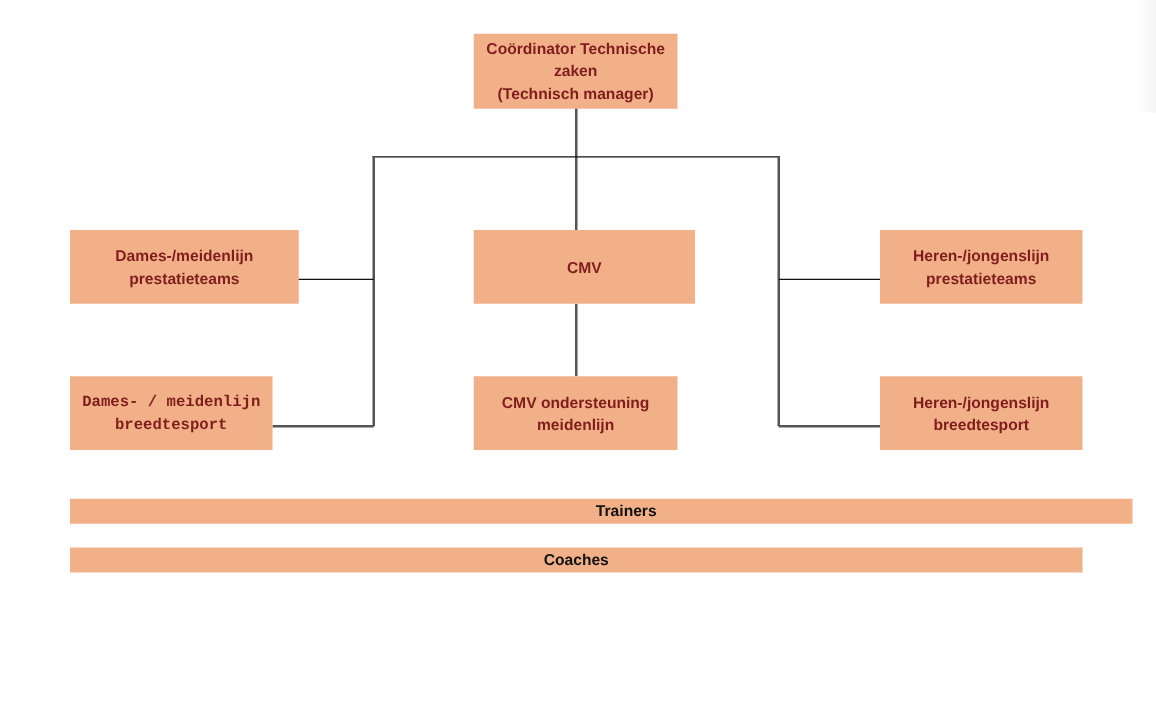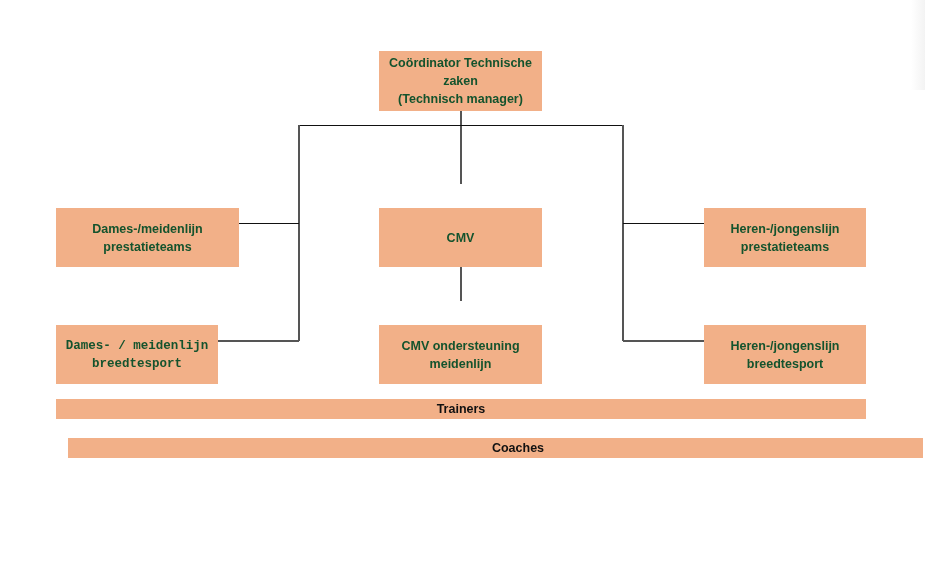--- a/index.html
+++ b/index.html
@@ -1,20 +1,20 @@
 <!DOCTYPE html>
 <html><head>
 <meta charset="utf-8">
 <style>
   html, body { margin:0; padding:0; }
   body { width:925px; height:576px; background:#ffffff; position:relative; overflow:hidden;
          font-family:"Liberation Sans", sans-serif; }
-  .box { position:absolute; background:#f2b088; color:#14532d; font-weight:bold;
+  .box { position:absolute; background:#f2b088; color:#7f1d1d; font-weight:bold;
          font-size:12.5px; line-height:18px; display:flex; align-items:center; justify-content:center;
-         text-align:center; white-space:pre-line;margin-top:24px; }
+         text-align:center; white-space:pre-line; }
   .bar { position:absolute; background:#f2b088; color:#111; font-weight:bold; font-size:12.5px;
          display:flex; align-items:center; justify-content:center; }
   .line { position:absolute; background:#555; }
   .line.dark { background:#111; }
   .edge-shadow { position:absolute; right:0; top:0; width:14px; height:90px;
          background:linear-gradient(to right, rgba(255,255,255,0), rgba(235,235,235,0.6)); }
 </style>
 </head>
 <body>
 
@@ -30,25 +30,25 @@
 
 <div class="box" style="left:379px;top:27px;width:163px;height:60px;">Coördinator Technische
 zaken
 (Technisch manager)</div>
 
 <div class="box" style="left:56px;top:184px;width:183px;height:59px;">Dames-/meidenlijn
 prestatieteams</div>
 <div class="box" style="left:56px;top:301px;width:162px;height:59px;font-family:Liberation Mono, monospace;">Dames- / meidenlijn
 breedtesport</div>
 
-<div class="box" style="left:379px;top:184px;width:163px;height:59px;">CMV</div>
+<div class="box" style="left:379px;top:184px;width:177px;height:59px;">CMV</div>
 <div class="box" style="left:379px;top:301px;width:163px;height:59px;">CMV ondersteuning
 meidenlijn</div>
 
 <div class="box" style="left:704px;top:184px;width:162px;height:59px;">Heren-/jongenslijn
 prestatieteams</div>
 <div class="box" style="left:704px;top:301px;width:162px;height:59px;">Heren-/jongenslijn
 breedtesport</div>
 
-<div class="bar" style="left:56px;top:399px;width:810px;height:20px;">Trainers</div>
-<div class="bar" style="left:68px;top:438px;width:810px;height:20px;padding-left:45px;">Coaches</div>
+<div class="bar" style="left:56px;top:399px;width:810px;height:20px;padding-left:40px;">Trainers</div>
+<div class="bar" style="left:56px;top:438px;width:810px;height:20px;">Coaches</div>
 
 <div class="edge-shadow"></div>
 
 </body></html>

